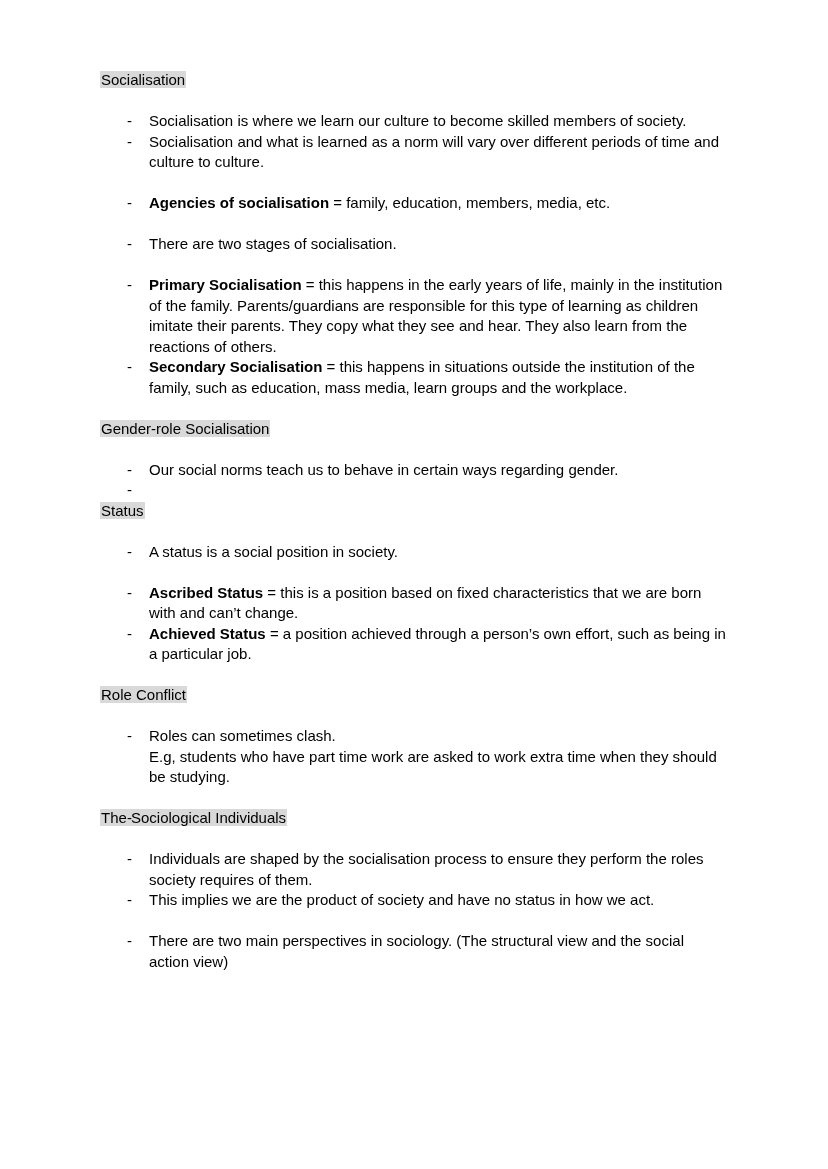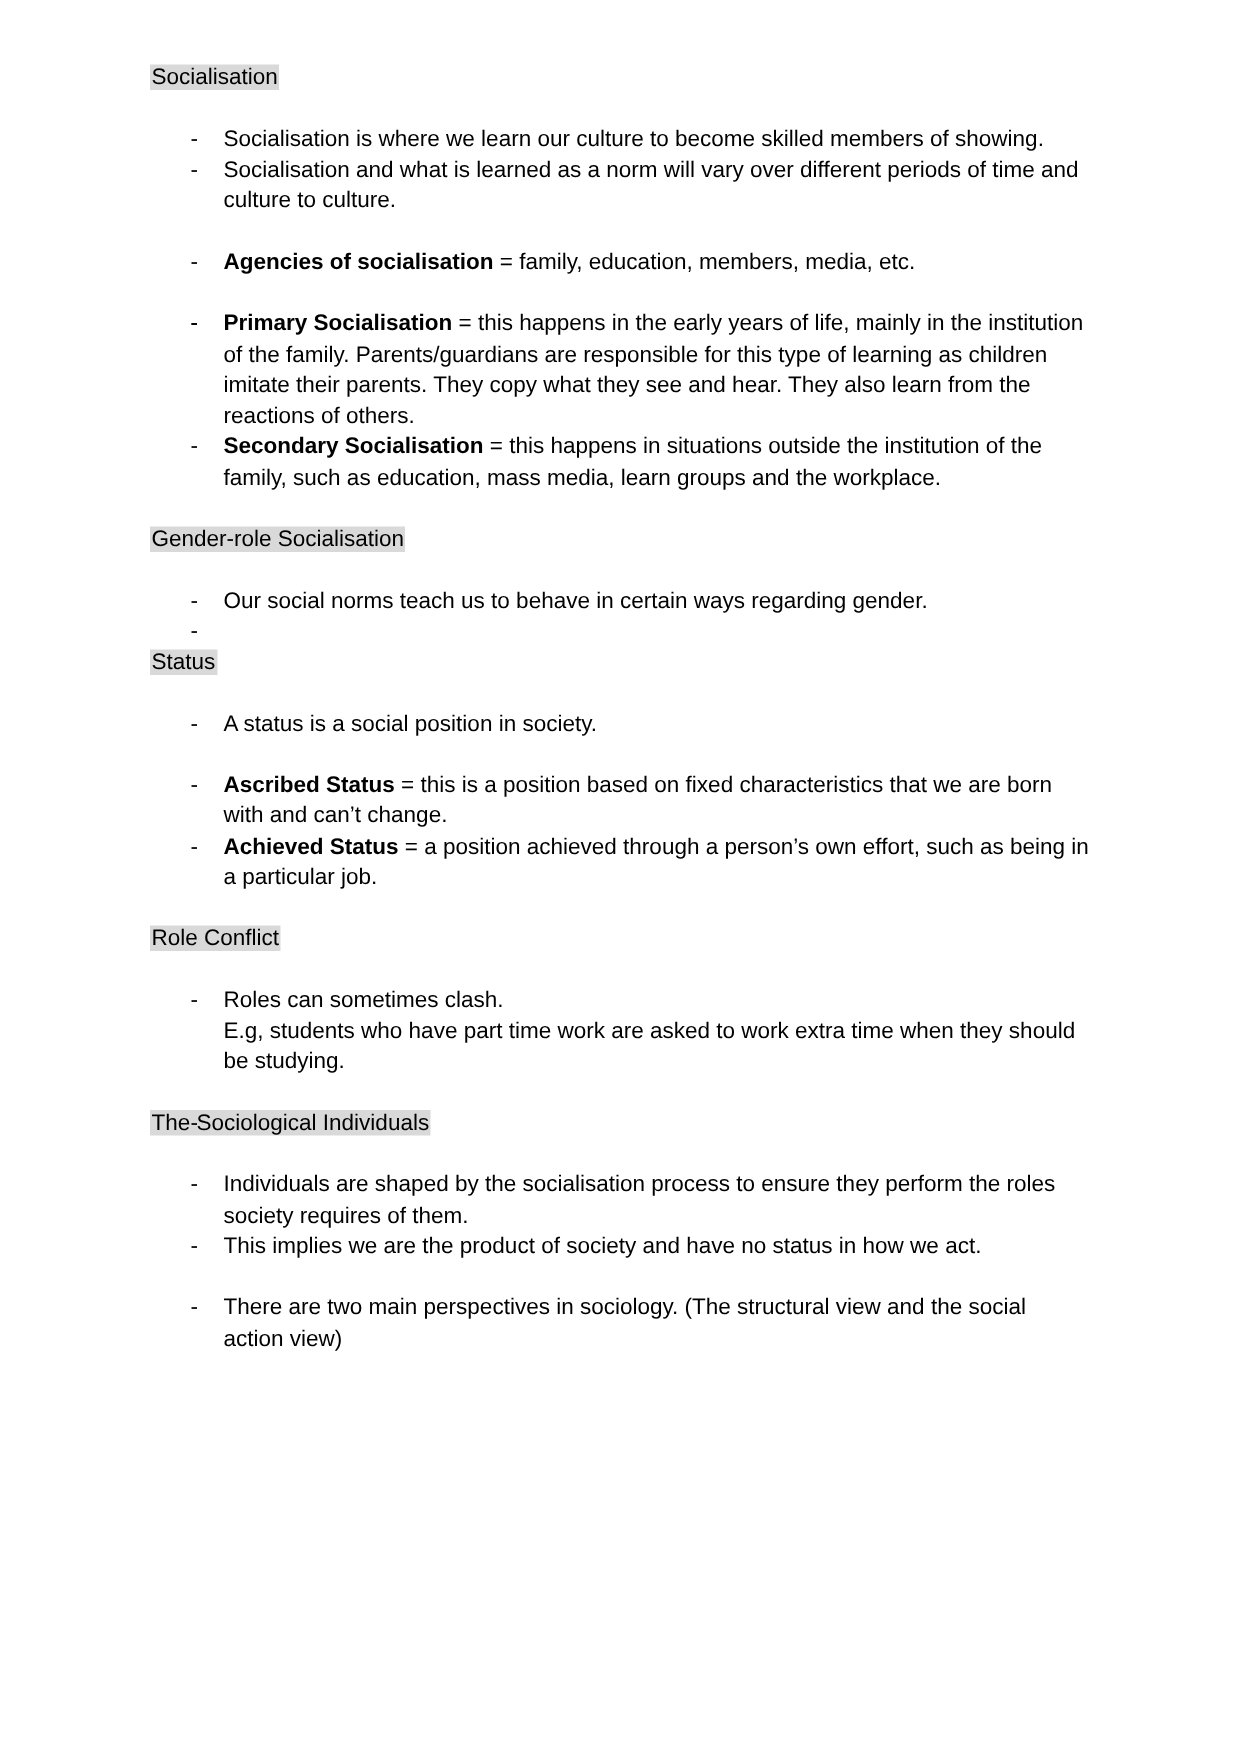--- a/index.html
+++ b/index.html
@@ -6,21 +6,21 @@
   html, body { margin: 0; padding: 0; }
   body {
     width: 828px;
     min-height: 1169px;
     background: var(--bg, #ffffff);
     color: var(--text, #000000);
     font-family: "Liberation Sans", "DejaVu Sans", sans-serif;
     font-size: 15px;
     line-height: 20.5px;
   }
-  .page { padding: 42px 100px 60px 100px; }
+  .page { padding: 70px 100px 60px 100px; }
   .section { margin-top: 20.5px; }
   .section:first-child { margin-top: 0; }
   .heading {
     margin: 0;
     font-size: 15px;
     font-weight: 400;
     line-height: 20.5px;
   }
   .hl { background: var(--hl, #d9d9d9); color: inherit; padding: 0 1px; }
   .list { list-style: none; margin: 20.5px 0 0 0; padding: 0; }
@@ -33,32 +33,33 @@
 </head>
 <body>
 
 <div class="page">
 
   <section class="section">
     <h2 class="heading"><mark class="hl">Socialisation</mark></h2>
     <ul class="list">
       <li class="item">
         <span class="dash">-</span>
-        <span class="txt"><b class="term"></b><span>Socialisation is where we learn our culture to become skilled members of showing.</span></span>
+        <span class="txt"><b class="term"></b><span>Socialisation is where we learn our culture to become skilled members of society.</span></span>
       </li>
       <li class="item">
         <span class="dash">-</span>
         <span class="txt"><b class="term"></b><span>Socialisation and what is learned as a norm will vary over different periods of time and culture to culture.</span></span>
       </li>
       <li class="item gap">
         <span class="dash">-</span>
         <span class="txt"><b class="term">Agencies of socialisation</b><span> = family, education, members, media, etc.</span></span>
       </li>
       <li class="item gap">
         <span class="dash">-</span>
+        <span class="txt"><b class="term"></b><span> There are two stages of socialisation.</span></span>
       </li>
       <li class="item gap">
         <span class="dash">-</span>
         <span class="txt"><b class="term">Primary Socialisation</b><span> = this happens in the early years of life, mainly in the institution of the family. Parents/guardians are responsible for this type of learning as children imitate their parents. They copy what they see and hear. They also learn from the reactions of others.</span></span>
       </li>
       <li class="item">
         <span class="dash">-</span>
         <span class="txt"><b class="term">Secondary Socialisation</b><span> = this happens in situations outside the institution of the family, such as education, mass media, learn groups and the workplace.</span></span>
       </li>
     </ul>

